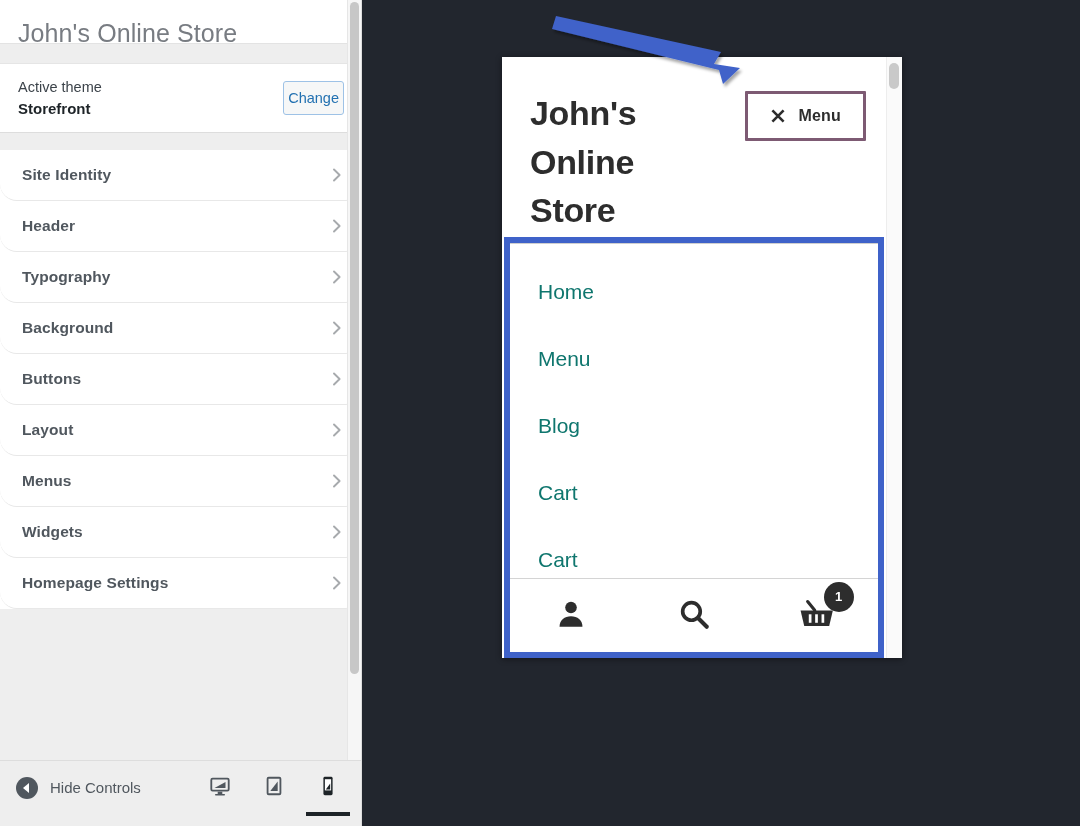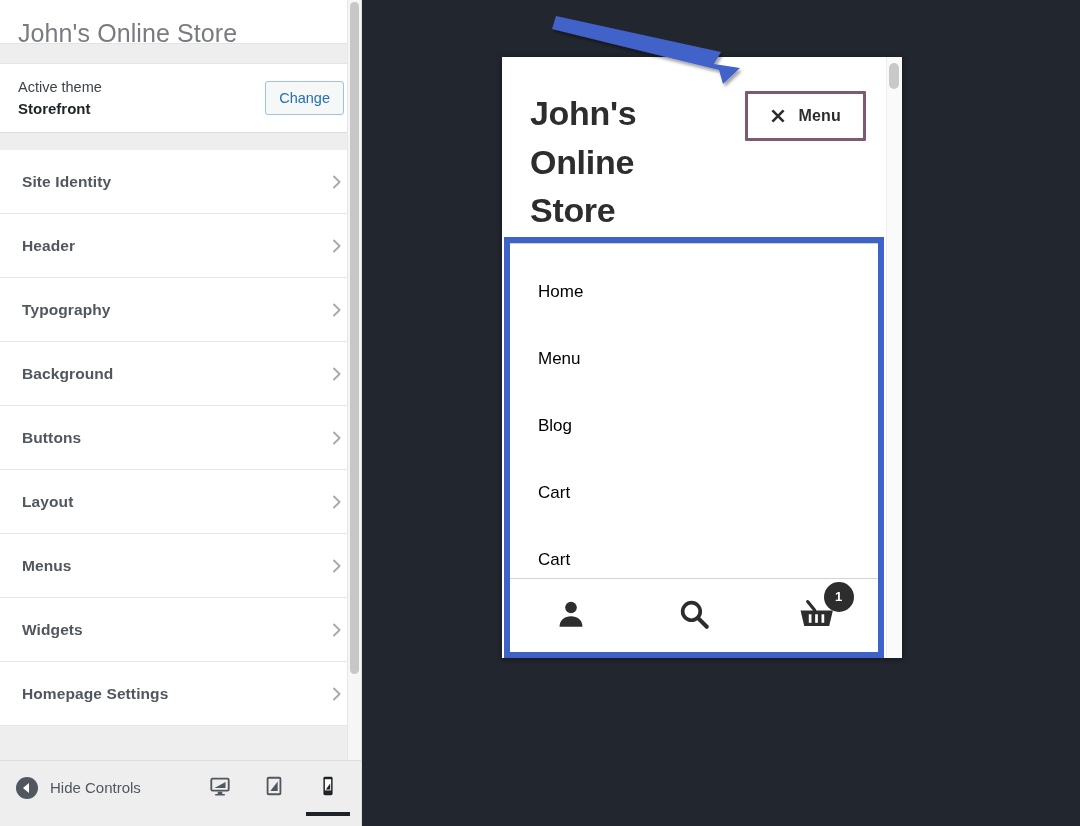--- a/index.html
+++ b/index.html
@@ -54,34 +54,35 @@
   .theme-text { line-height: 1.45; }
   .theme-label { font-size: 14.5px; color: #3c434a; }
   .theme-name { font-size: 15px; color: #1d2327; font-weight: 700; }
   .change-btn {
     font-family: "Liberation Sans", sans-serif;
     font-size: 14.5px;
     color: #2271b1;
     background: #f6f7f7;
     border: 1px solid #9ec2e6;
     border-radius: 3px;
-    padding: 6px 13px;
+    padding: 6px 4px;
     cursor: pointer;
     line-height: 1.4;
   }
   .gap-strip2 { height: 17px; background: #eeeeee; }
 
   .panel-list { background: #fff; }
   .panel-item {
-    height: 64px;
+    height: 51px;
     padding: 0 18px 0 22px;
     display: flex; align-items: center; justify-content: space-between;
     border-bottom: 1px solid #e8e8e8;
     cursor: pointer;
     background: #fff;
+    border-radius: 17px;
   }
   .panel-label {
     font-size: 15.5px;
     font-weight: 700;
     color: #50575e;
     letter-spacing: .1px;
   }
   .chev { width: 14px; height: 14px; flex: 0 0 auto; }
   .chev svg { display: block; }
 
@@ -216,22 +217,22 @@
     position: absolute; left: 0; top: 0; right: 0; bottom: 0;
     background: #fff;
     border-top: 1px solid #cfcfcf;
     overflow: hidden;
   }
   .nav-list { padding: 14px 0 0 0; }
   .nav-item {
     height: 67px;
     display: flex; align-items: center;
     padding-left: 28px;
-    font-size: 17px;
-    color: #000000;
+    font-size: 21px;
+    color: #0f766e;
     cursor: pointer;
   }
   .nav-footer {
     position: absolute; left: 0; right: 0; bottom: 0;
     height: 74px;
     border-top: 1px solid #d4d4d4;
     background: #fff;
     display: flex; align-items: center;
   }
   .nf-cell {

